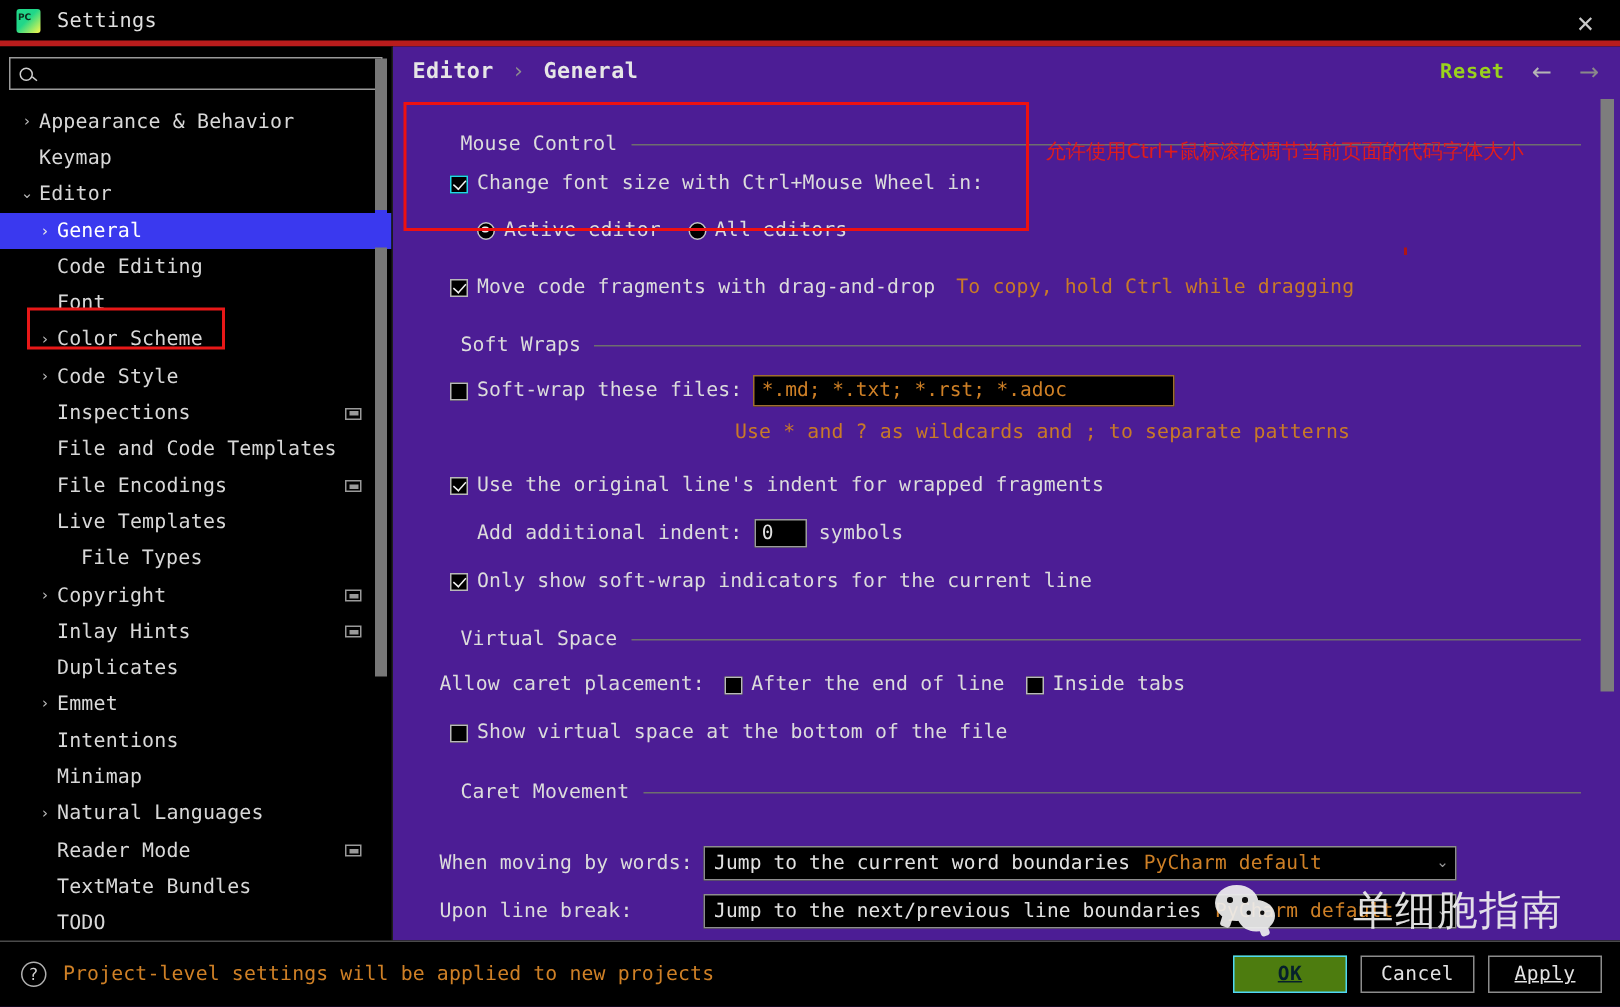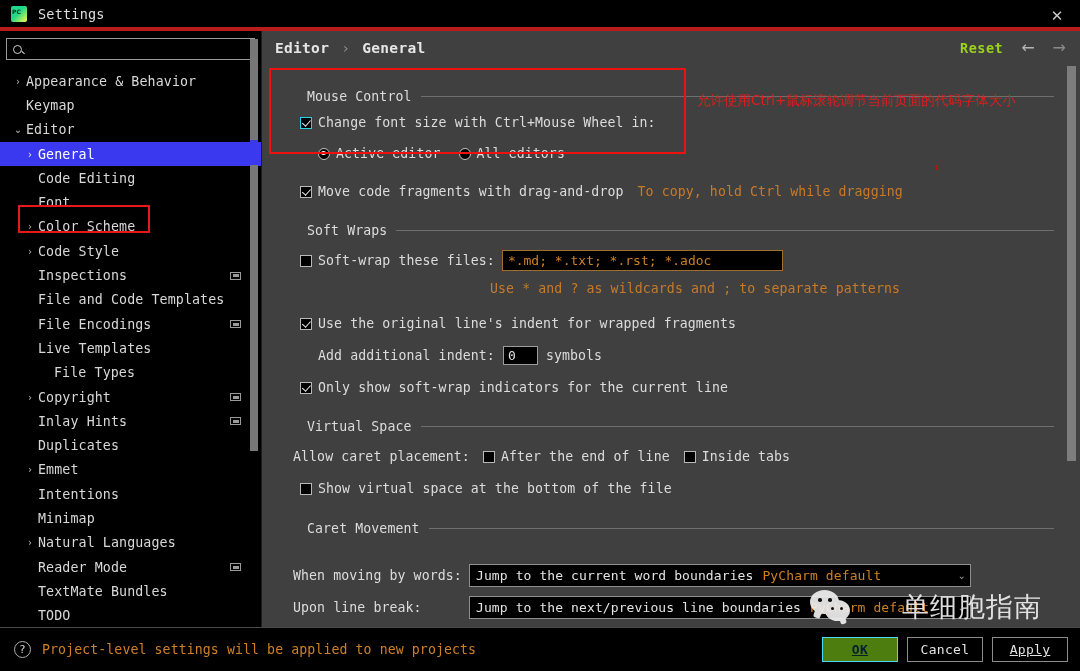--- a/index.html
+++ b/index.html
@@ -167,21 +167,21 @@
     right: 3px; top: 109px;
     width: 8px; height: 25px;
     background: #3a39ef;
     z-index: 6;
   }
 
   
   #content {
     flex: 1;
     position: relative;
-    background: #404040;
+    background: #4c1d95;
     overflow: hidden;
   }
   #bread-row {
     height: 33px;
     display: flex;
     align-items: center;
     padding: 0 14px 0 13px;
   }
   #breadcrumb {
     font-size: 14.5px;

